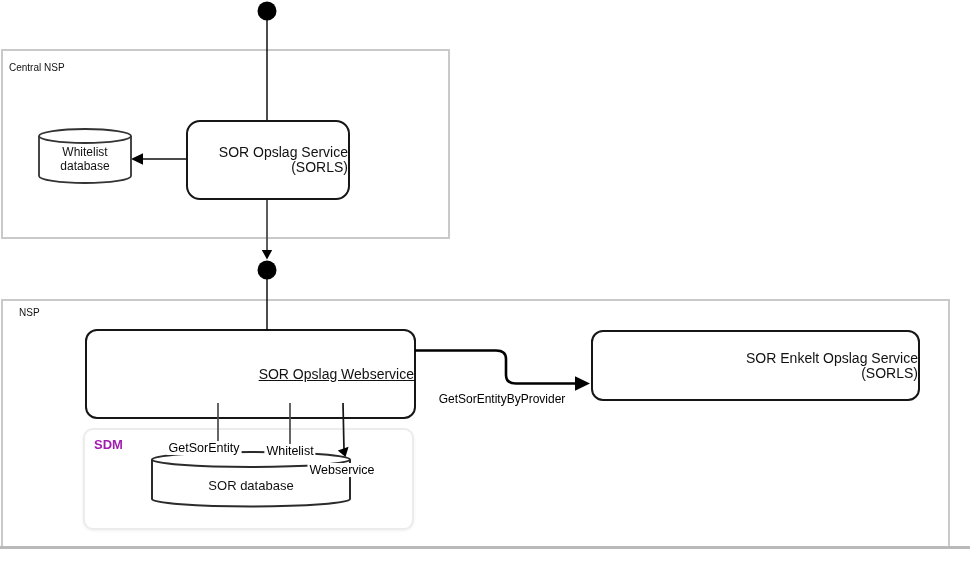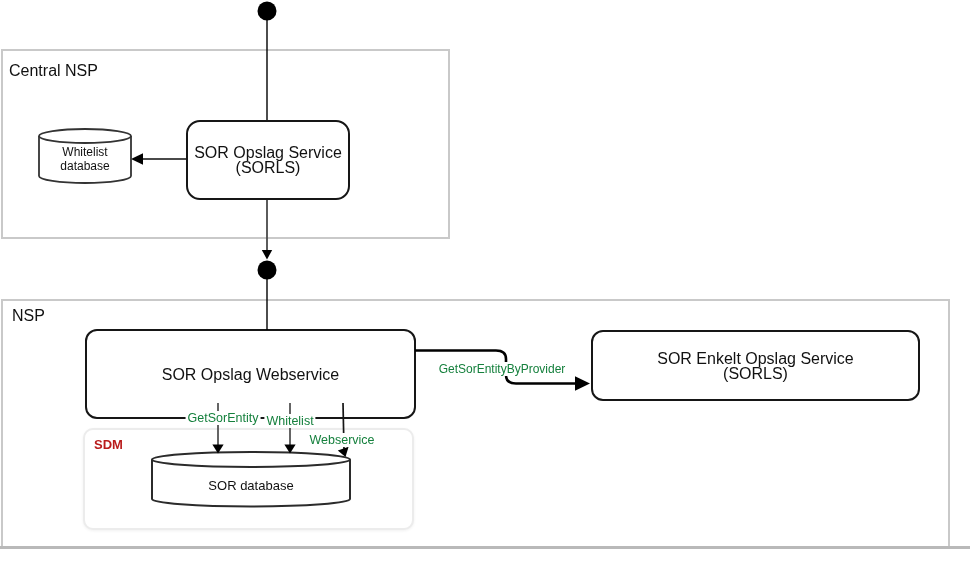--- a/index.html
+++ b/index.html
@@ -17,26 +17,26 @@
   
   .group-box {
     position: absolute;
     border: 2px solid #c9c9c9;
     background: transparent;
   }
   .group-box.central-nsp { left: 1px; top: 49px; width: 449px; height: 190px; }
   .group-box.nsp { left: 1px; top: 299px; width: 949px; height: 249px; border-bottom: none; }
   .group-label {
     position: absolute;
-    font-size: 16px;
+    font-size: 10px;
     color: #111111;
     white-space: nowrap;
   }
   .group-box.central-nsp .group-label { left: 6px; top: 11px; }
-  .group-box.nsp .group-label { left: 9px; top: 6px; }
+  .group-box.nsp .group-label { left: 16px; top: 6px; }
   .bottom-edge {
     position: absolute;
     left: 0; top: 546px;
     width: 970px; height: 3px;
     background: #b9b9b9;
   }
 
   
   .sdm-box {
     position: absolute;
@@ -44,38 +44,38 @@
     border: 2px solid #ececec;
     border-radius: 10px;
     background: #ffffff;
     box-shadow: 0 1px 3px rgba(0,0,0,0.06);
   }
   .sdm-label {
     position: absolute;
     left: 9px; top: 7px;
     font-size: 13px;
     font-weight: bold;
-    color: #b91c1c;
+    color: #a21caf;
   }
 
   
   .node {
     position: absolute;
     background: #ffffff;
     border: 2.3px solid #161616;
     display: flex;
     flex-direction: column;
-    align-items: center;
+    align-items: flex-end;
     justify-content: center;
     text-align: center;
-    font-size: 16px;
+    font-size: 14px;
     line-height: 15px;
   }
   .node.sorls { left: 186px; top: 120px; width: 164px; height: 80px; border-radius: 14px; border-width: 2.5px; }
-  .node.webservice { left: 85px; top: 329px; width: 331px; height: 90px; border-radius: 12px; }
+  .node.webservice { left: 85px; top: 329px; width: 331px; height: 90px; border-radius: 12px; text-decoration: underline; }
   .node.sores { left: 591px; top: 330px; width: 329px; height: 71px; border-radius: 12px; }
   .node .nl { display: block; white-space: nowrap; }
 
   
   svg.wires {
     position: absolute;
     left: 0; top: 0;
     width: 970px; height: 570px;
     pointer-events: none;
   }
@@ -91,24 +91,25 @@
 
   
   .edge-label {
     position: absolute;
     transform: translateX(-50%);
     background: #ffffff;
     padding: 0 2px;
     font-size: 12.5px;
     line-height: 14px;
     white-space: nowrap;
-    color: #15803d;
+    color: #000000;
+    margin-top: 30px;
   }
   .edge-label.provider { left: 502px; top: 362px; font-size: 12px; }
-  .edge-label.getsorentity { left: 223px; top: 411px; }
+  .edge-label.getsorentity { left: 204px; top: 411px; }
   .edge-label.shaksormap { left: 290px; top: 414px; }
   .edge-label.sorshakmap { left: 342px; top: 433px; }
 </style>
 </head>
 <body>
 
 <div class="canvas">
 
   <div class="group-box central-nsp">
     <div class="group-label">Central NSP</div>

